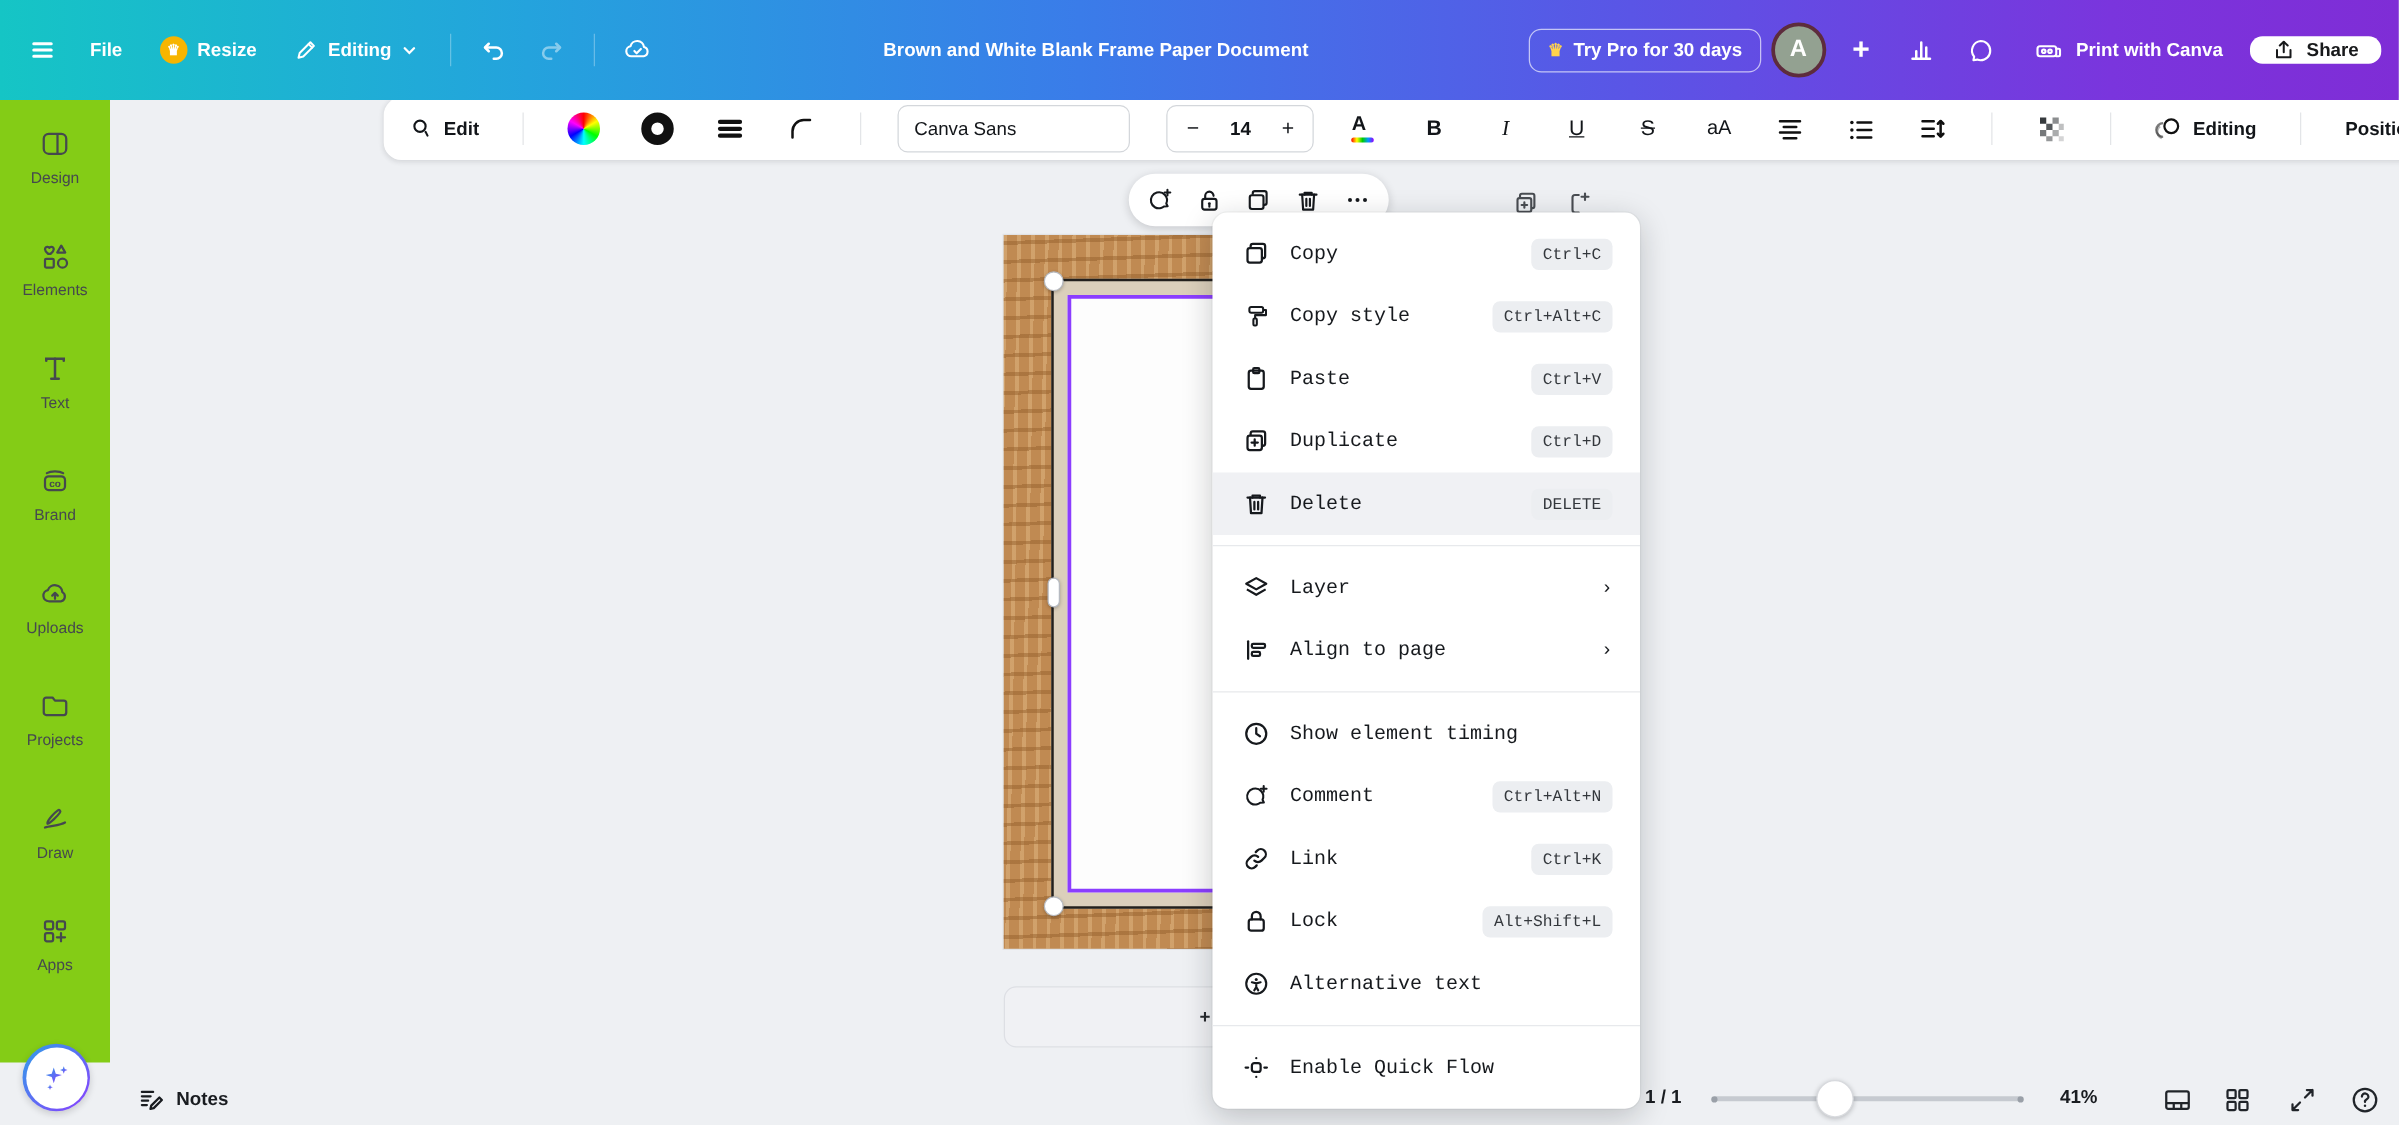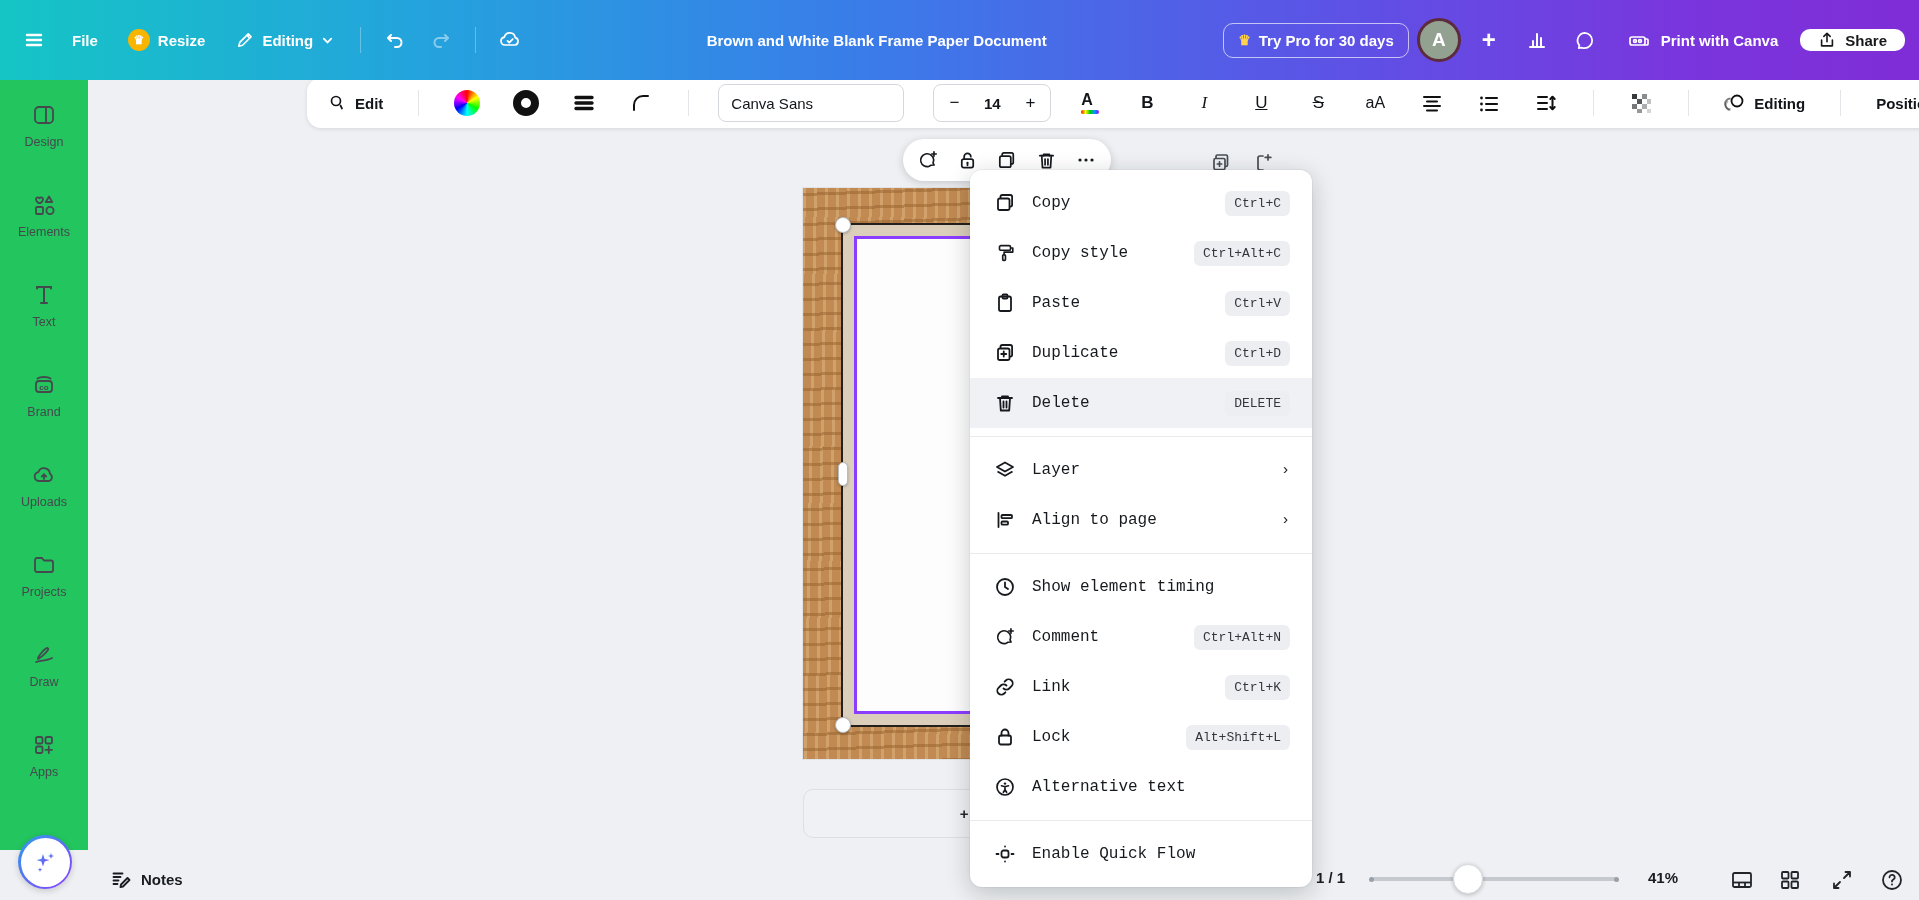--- a/index.html
+++ b/index.html
@@ -27,21 +27,21 @@
   .iconbtn { width:40px; height:40px; border-radius:8px; display:flex; align-items:center;
     justify-content:center; cursor:pointer; }
   .printbtn { display:flex; gap:10px; align-items:center; font-size:15px; font-weight:bold;
     padding:9px 14px; border-radius:8px; cursor:pointer; white-space:nowrap; }
   .sharebtn { background:#fff; color:#18191b; font-size:15px; font-weight:bold; border-radius:10px;
     padding:2px 18px; display:flex; gap:9px; align-items:center; cursor:pointer; }
   svg.ic { display:block; }
 
   
   #sidebar { position:absolute; left:0; top:64px; width:88px; height:786px;
-    background:#22c55e; padding-top:16px; display:flex; flex-direction:column; align-items:center; }
+    background:#84cc16; padding-top:16px; display:flex; flex-direction:column; align-items:center; }
   .side-item { width:80px; height:90px; display:flex; flex-direction:column; align-items:center;
     justify-content:center; gap:7px; color:#45494e; cursor:pointer; border-radius:10px; }
   .side-item .lbl { font-size:12.5px; color:#45494e; }
 
   
   #toolbar { position:absolute; left:307px; top:78px; width:1674px; height:50px; background:#fff;
     border-radius:14px; box-shadow:0 1px 4px rgba(30,34,40,.12); display:flex; align-items:center;
     padding:0 14px; gap:21px; z-index:30; color:#121519; }
   .t-sep { width:1px; height:26px; background:#e3e5e8; margin:0 8px; flex:none;}
   .t-item { height:36px; min-width:36px; border-radius:8px; display:flex; align-items:center;

